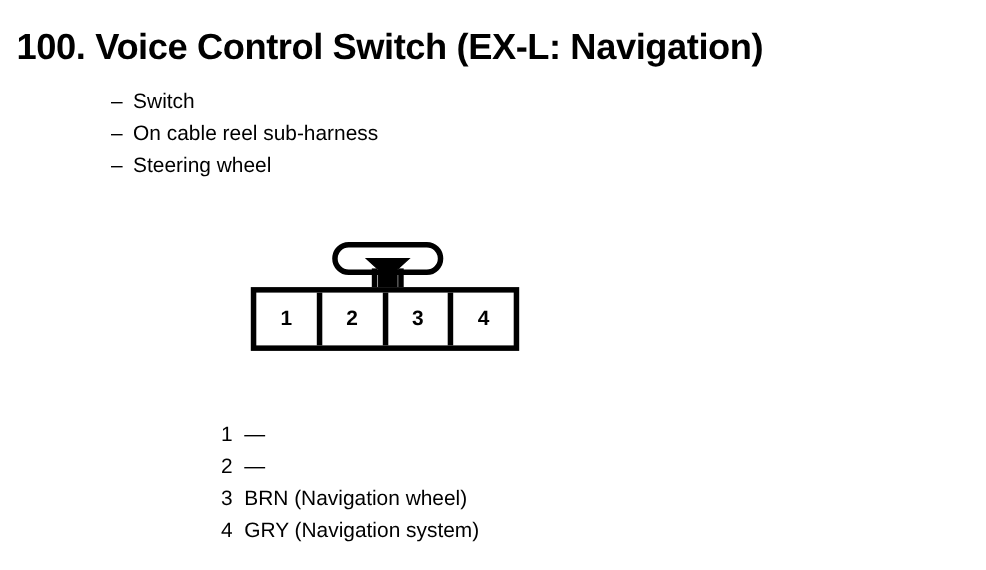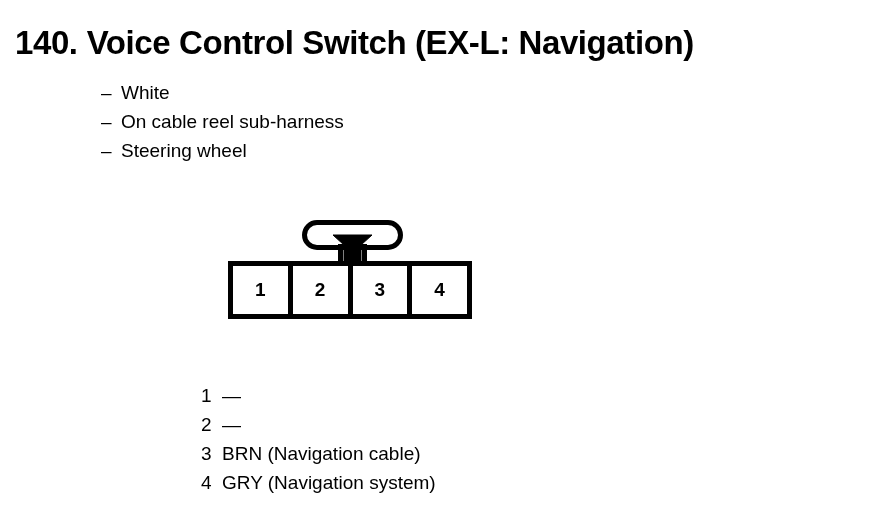--- a/index.html
+++ b/index.html
@@ -111,26 +111,26 @@
     width: 21px;
   }
   .pin-desc {
     display: inline-block;
   }
 </style>
 </head>
 <body>
 
 <div id="page-title">
-  <span class="title-number">140.</span><span class="title-text">Voice Control Switch (EX-L: Navigation)</span>
+  <span class="title-number">100.</span><span class="title-text">Voice Control Switch (EX-L: Navigation)</span>
 </div>
 
 <div id="spec-list">
   <span class="spec-item">
-    <span class="spec-dash">–</span><span>White</span>
+    <span class="spec-dash">–</span><span>Switch</span>
   </span>
   <span class="spec-item">
     <span class="spec-dash">–</span><span>On cable reel sub-harness</span>
   </span>
   <span class="spec-item">
     <span class="spec-dash">–</span><span>Steering wheel</span>
   </span>
 </div>
 
 <div id="connector-symbol">
@@ -162,18 +162,18 @@
 </div>
 
 <div id="pin-legend">
   <span class="pin-row">
     <span class="pin-number">1</span><span class="pin-desc">—</span>
   </span>
   <span class="pin-row">
     <span class="pin-number">2</span><span class="pin-desc">—</span>
   </span>
   <span class="pin-row">
-    <span class="pin-number">3</span><span class="pin-desc">BRN (Navigation cable)</span>
+    <span class="pin-number">3</span><span class="pin-desc">BRN (Navigation wheel)</span>
   </span>
   <span class="pin-row">
     <span class="pin-number">4</span><span class="pin-desc">GRY (Navigation system)</span>
   </span>
 </div>
 
 </body></html>

